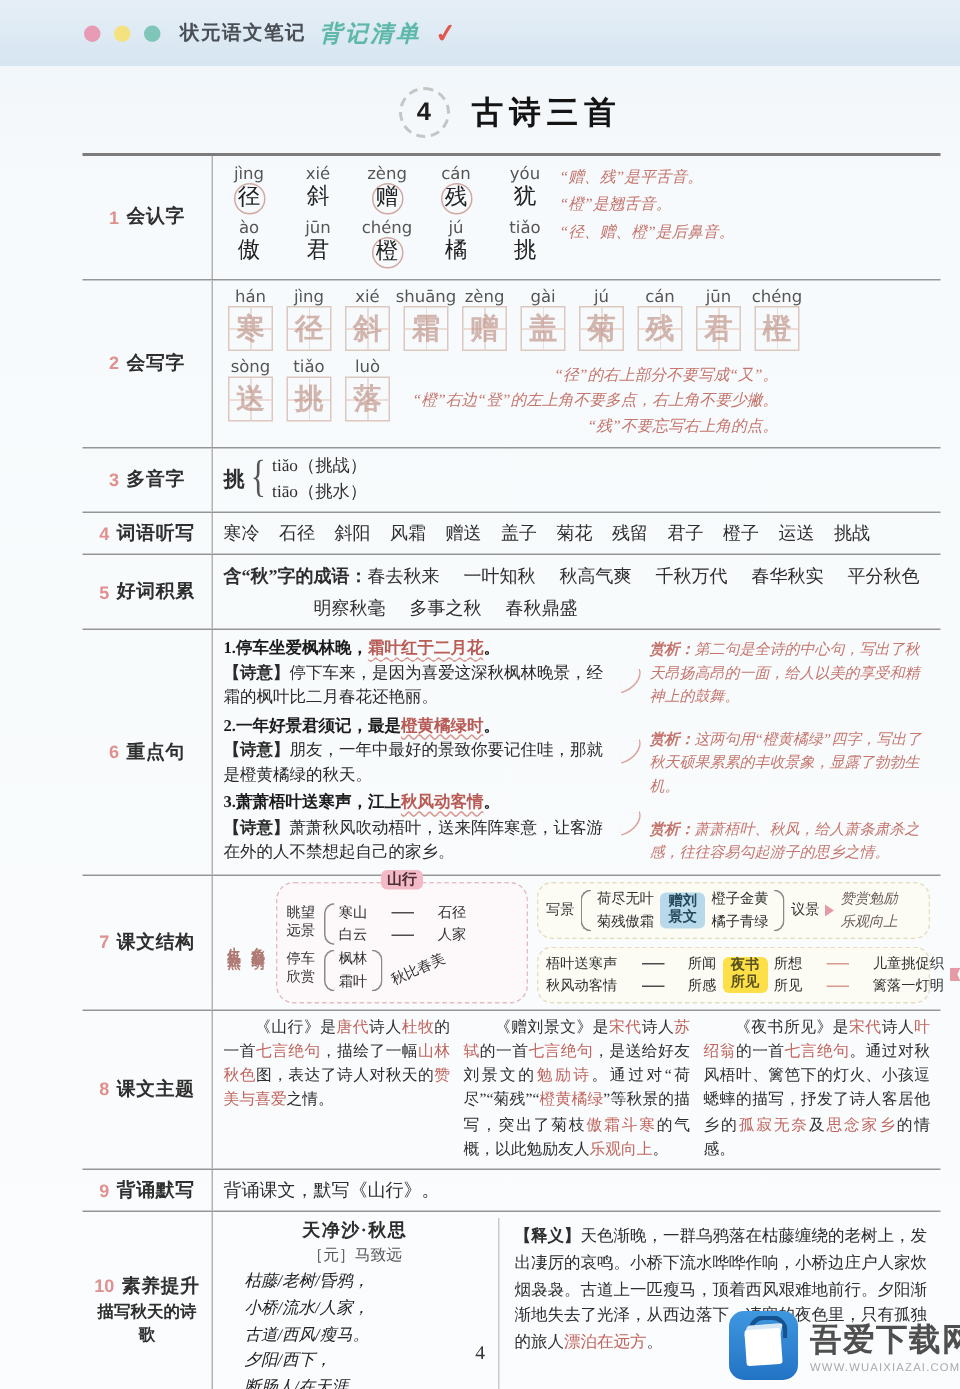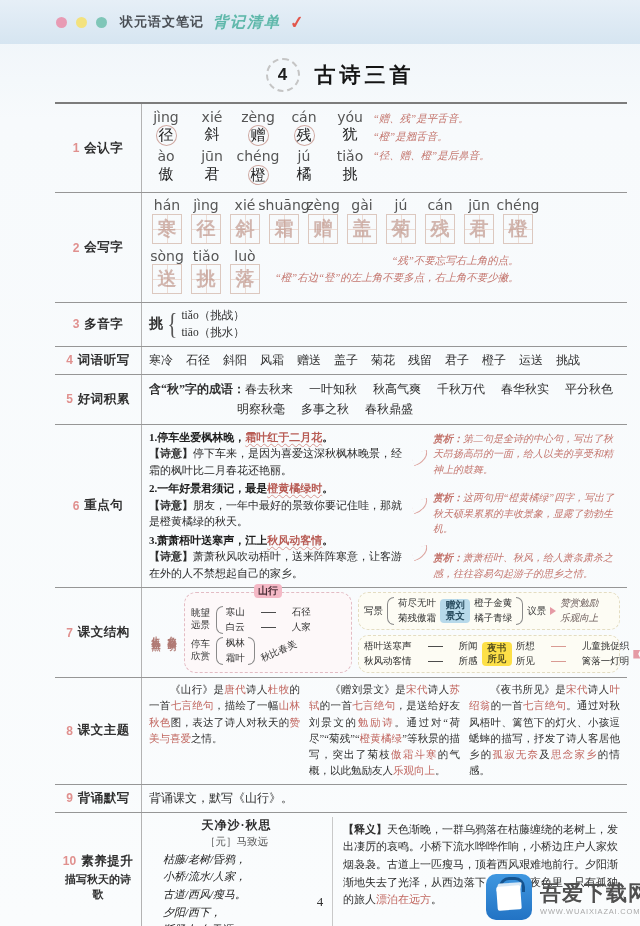--- a/index.html
+++ b/index.html
@@ -34,21 +34,21 @@
   .labline{display:flex;align-items:center;gap:5px;}
   .rownum{color:#e0908e;font-size:12px;font-weight:bold;font-family:"Liberation Sans",sans-serif;}
   .rowlabel{font-size:12.5px;color:#2f2f2f;font-weight:bold;letter-spacing:.5px;}
   .rowsublabel{font-size:11px;color:#2f2f2f;font-weight:bold;text-align:center;width:70px;line-height:1.4;margin-top:2px;}
   .cell-content{flex:1;padding:4px 7px;box-sizing:border-box;position:relative;min-width:0;}
   .hw{color:#c4766e;}
   
   .r1{display:flex;gap:10px;}
   .charline{display:flex;gap:20px;margin:2px 0 3px 4px;}
   .charcell{display:flex;flex-direction:column;align-items:center;width:26px;}
-  .py{font-size:14px;color:#555;line-height:1.1;font-family:"DejaVu Sans",sans-serif;}
+  .py{font-size:11px;color:#555;line-height:1.1;font-family:"DejaVu Sans",sans-serif;}
   .ch{font-size:15px;color:#222;line-height:1.25;}
   .ch.circled{border:1px solid #cfa9a2;border-radius:50%;padding:0 2px;}
   .r1notes{font-size:10.5px;line-height:1.75;margin-top:2px;font-style:italic;}
   
   .r2line{display:flex;gap:7px;margin:1px 0 4px 2px;align-items:flex-end;}
   .boxcell{display:flex;flex-direction:column;align-items:center;width:32px;}
   .tianzige{width:30px;height:30px;border:1px solid #dcc8bf;box-sizing:border-box;
     display:flex;align-items:center;justify-content:center;
     background-image:
       linear-gradient(to bottom, transparent 14px, #ecdcd5 14px, #ecdcd5 15px, transparent 15px),
@@ -59,21 +59,21 @@
   
   .r3{display:flex;align-items:center;gap:2px;}
   .dychar{font-size:14px;font-weight:bold;}
   .brace3{font-size:30px;font-weight:200;color:#555;transform:scaleX(.7);display:inline-block;margin-top:-3px;}
   .dyopts{display:flex;flex-direction:column;font-size:11.5px;line-height:1.5;}
   
   .wordline{display:flex;flex-wrap:wrap;column-gap:13px;font-size:12px;line-height:1.6;}
   .r5{font-size:12px;line-height:1.7;}
   .r5 .prefix{font-weight:bold;}
   .idioms{display:inline-flex;flex-wrap:wrap;column-gap:16px;}
-  .idioms2{margin-left:88px;display:flex;}
+  .idioms2{margin-left:60px;display:flex;}
   
   .r6{display:flex;gap:4px;}
   .r6left{flex:0 0 258px;font-size:11px;line-height:1.5;}
   .poemline{font-weight:bold;color:#1c1c1c;}
   .poemline .hl{color:#b85c55;text-decoration:underline wavy #d99a93 1px;text-underline-offset:2px;}
   .yiline{margin-bottom:2px;color:#2a2a2a;}
   .yilabel{font-weight:bold;}
   .r6mid{flex:0 0 18px;display:flex;flex-direction:column;justify-content:space-around;align-items:center;padding:6px 0;}
   .arc{width:16px;height:11px;border-bottom:1.5px solid #dca39e;border-right:1.5px solid #dca39e;
     border-radius:0 0 100% 0;transform:rotate(-18deg);}
@@ -306,22 +306,23 @@
               </span>
             </span>
             <span class="boxcell">
               <span class="py">luò</span>
               <span class="tianzige">
                 <span class="faint">落</span>
               </span>
             </span>
         </div>
         <div class="hw r2notes">
+          <div>“径”的右上部分不要写成“又”。</div>
+            <div>“橙”右边“登”的左上角不要多点，右上角不要少撇。</div>
             <div>“残”不要忘写右上角的点。</div>
-            <div>“橙”右边“登”的左上角不要多点，右上角不要少撇。</div>
         </div>
       </div>
     </div>
   </div>
 
   <div class="row">
     <div class="cell-label">
       <div class="labline">
           <span class="rownum">3</span>
       <span class="rowlabel">多音字</span>

